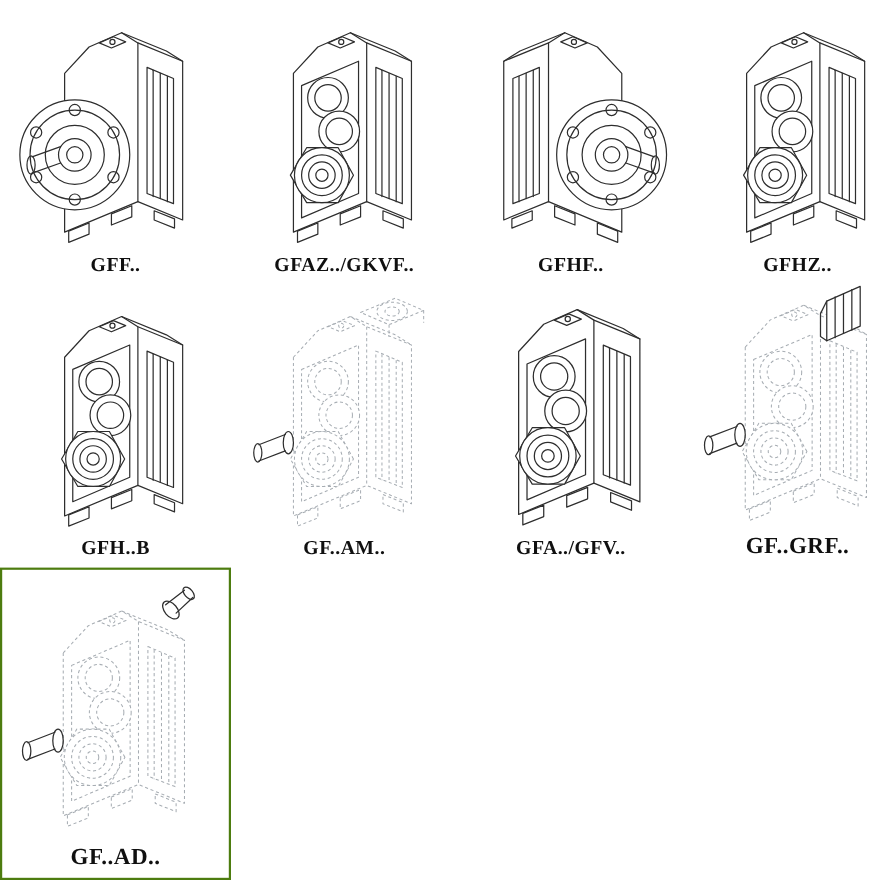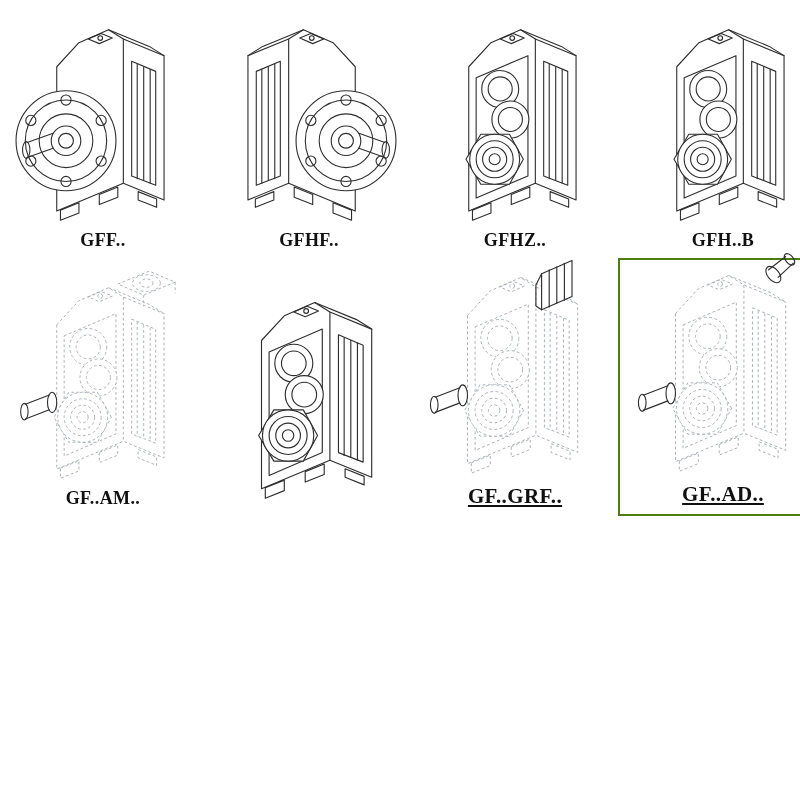--- a/index.html
+++ b/index.html
@@ -13,21 +13,21 @@
     margin:0;display:flex;flex-direction:column;align-items:center;
     justify-content:flex-end;box-sizing:border-box;padding:4px 8px 2px;
   }
   figure.cell.boxed{border:2px solid #4d7c0f;}
   .art{flex:1 1 auto;display:flex;align-items:center;justify-content:center;width:100%;}
   .art svg{display:block;}
   figcaption.label{
     flex:0 0 auto;height:32px;display:flex;align-items:center;justify-content:center;
     font-weight:700;font-size:18px;letter-spacing:.4px;color:#101010;white-space:nowrap;
   }
-  figcaption.label.big{font-size:21px;height:36px;text-decoration:underline;}
+  figcaption.label.big{font-size:21px;height:36px;}
   
   .ln{stroke:#2e2e2e;stroke-width:1.2;fill:none;stroke-linejoin:round;stroke-linecap:round;}
   .ph{stroke:#a7adb3;stroke-width:1;fill:none;stroke-dasharray:3 2.6;stroke-linejoin:round;}
 </style>
 </head>
 <body>
 
 <svg width="0" height="0" style="position:absolute" aria-hidden="true">
   <defs>
 
@@ -125,20 +125,31 @@
       <svg width="190" height="222" viewBox="0 0 200 240">
         <g class="ln">
             <use href="#gbx-body"></use>
             <use href="#flange-detail"></use>
           </g>
       </svg>
     </div>
     <figcaption class="label">GFF..</figcaption>
   </figure>
 
+  <figure class="cell">
+    <div class="art">
+      <svg width="190" height="222" viewBox="0 0 200 240">
+        <g class="ln">
+            <use href="#gbx-body"></use>
+            <use href="#face-detail"></use>
+          </g>
+      </svg>
+    </div>
+    <figcaption class="label">GFAZ../GKVF..</figcaption>
+  </figure>
 
   <figure class="cell">
     <div class="art">
       <svg width="190" height="222" viewBox="0 0 200 240">
         <g class="ln" transform="translate(200,0) scale(-1,1)">
             <use href="#gbx-body"></use>
             <use href="#flange-detail"></use>
           </g>
       </svg>
     </div>
@@ -190,20 +201,21 @@
 
   <figure class="cell">
     <div class="art">
       <svg width="190" height="230" viewBox="0 0 200 240">
         <g class="ln">
             <use href="#gbx-body"></use>
             <use href="#face-detail"></use>
           </g>
       </svg>
     </div>
+    <figcaption class="label">GFA../GFV..</figcaption>
   </figure>
 
   <figure class="cell">
     <div class="art">
       <svg width="190" height="230" viewBox="0 0 200 240">
         <g class="ph">
             <use href="#gbx-body"></use>
             <use href="#face-detail"></use>
           </g>
         <g class="ln">

